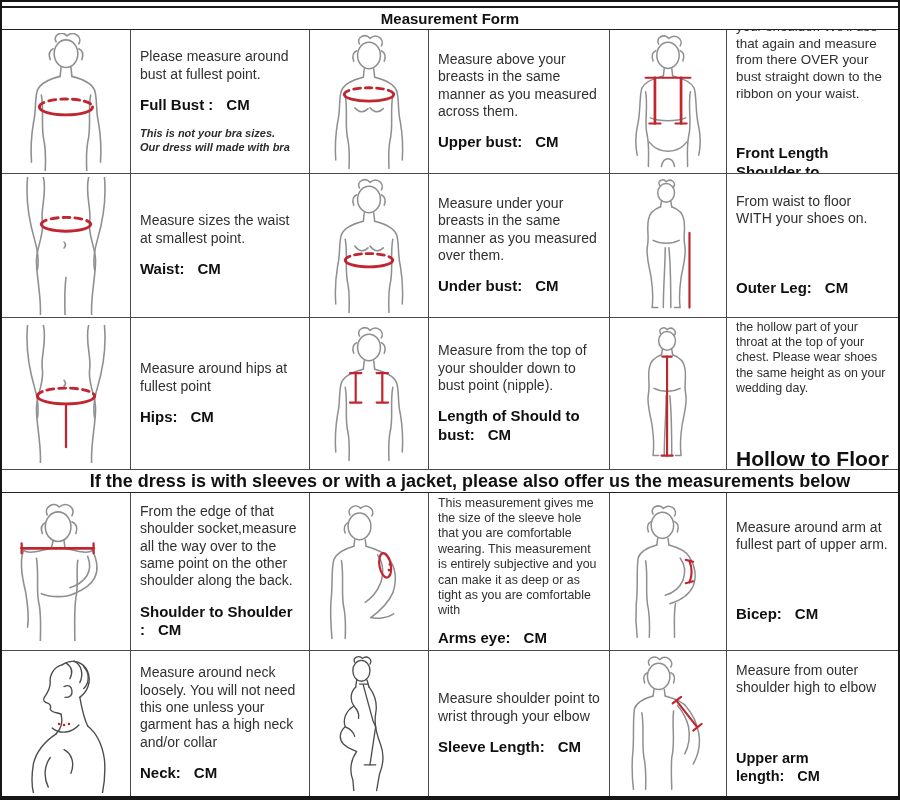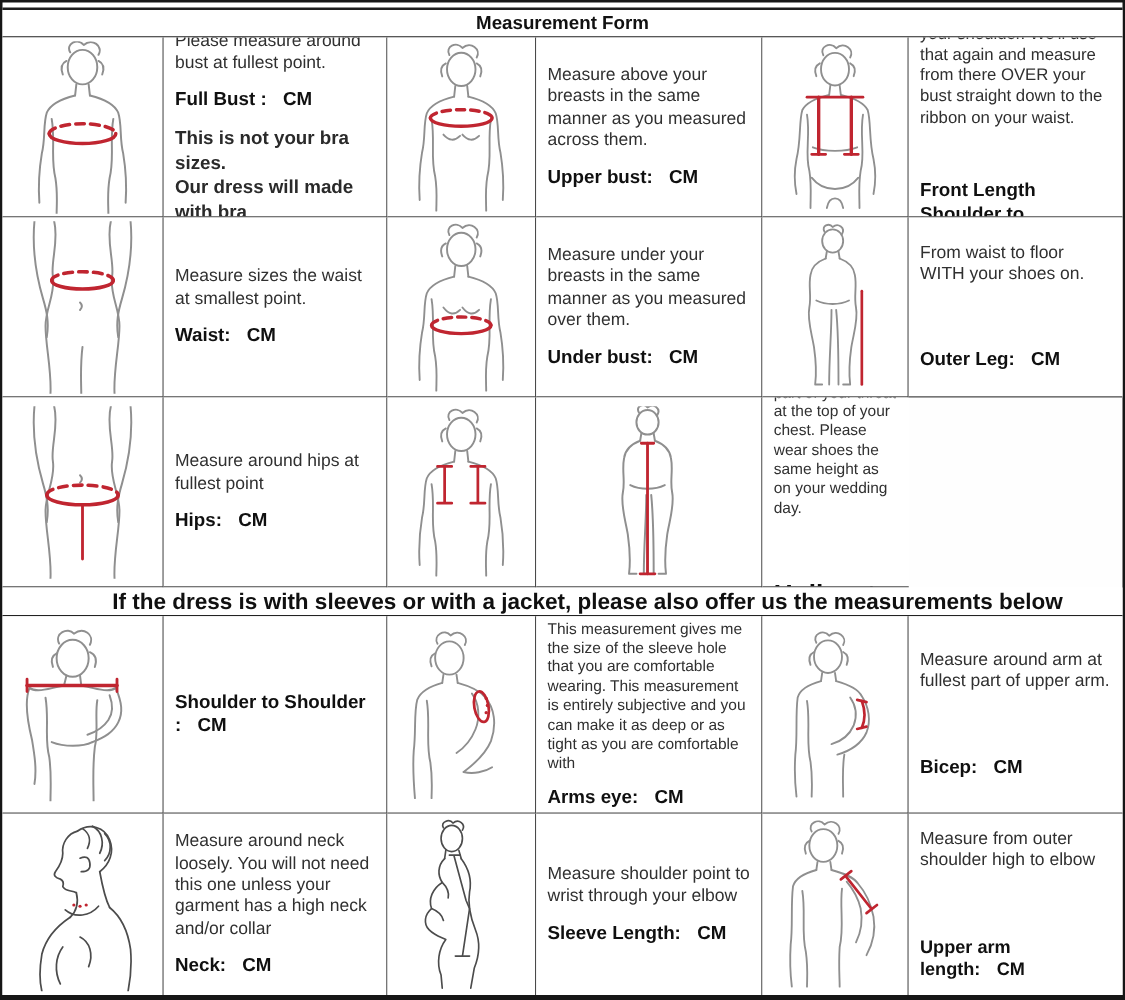--- a/index.html
+++ b/index.html
@@ -14,21 +14,21 @@
   .row-last{border-bottom:none;}
   .title-row{grid-column:1/-1;box-sizing:border-box;display:flex;align-items:center;justify-content:center;
     font-weight:bold;font-size:15px;color:#111;border-bottom:1px solid #222;background:#fff;}
   .banner-row{grid-column:1/-1;box-sizing:border-box;display:flex;align-items:center;justify-content:center;
     font-weight:bold;font-size:18px;color:#101010;border-bottom:1px solid #222;background:#fff;padding-left:40px;}
   .cell-fig{display:flex;align-items:center;justify-content:center;padding:2px;}
   .cell-text{display:flex;flex-direction:column;justify-content:center;padding:6px 9px;font-size:14px;line-height:1.24;color:#303030;}
   .desc{margin-bottom:13px;}
   .label-row{font-weight:bold;font-size:15px;color:#101010;line-height:1.25;}
   .unit{margin-left:13px;}
-  .note{font-size:15px;font-weight:bold;margin-top:11px;line-height:1.3;white-space:pre-line;color:#2a2a2a;}
+  .note{font-size:11px;font-weight:bold;margin-top:11px;line-height:1.3;white-space:pre-line;color:#2a2a2a;font-style:italic;}
   .small .desc{font-size:12.4px;margin-bottom:10px;}
   .tight .desc{font-size:13.4px;margin-bottom:3px;}
   .big-label .label-row{font-size:21px;}
   .mid-label .label-row{font-size:14.5px;}
   svg.fig{width:100%;height:100%;max-height:138px;}
   .fig path,.fig ellipse,.fig circle{fill:none;stroke:#8f8f8f;stroke-width:1.6;stroke-linecap:round;stroke-linejoin:round;}
   .fig.dark path,.fig.dark ellipse{stroke:#4c4c4c;stroke-width:1.4;}
   .fig .red{stroke:#c02530;}
   .fig .w2{stroke-width:2.3;}
   .fig .w3{stroke-width:2.9;}
@@ -198,20 +198,26 @@
         <path d="M50,9 C46,2 56,-3 61,3 C68,-3 77,4 73,11"></path>
         <path d="M47,16 q-6,3 -3,11 M73,16 q6,3 3,11"></path>
         <path d="M55,35 L54,44 M65,35 L66,44"></path>
         <path d="M54,44 C42,47 34,51 31,58 C28,67 30,79 27,91 C25,103 24,117 25,131"></path>
         <path d="M66,44 C78,47 86,51 89,58 C92,67 90,79 93,91 C95,103 96,117 95,131"></path>
         <path d="M35,63 C38,81 34,95 38,111 C40,123 39,133 39,140"></path>
         <path d="M85,63 C82,81 86,95 82,111 C80,123 81,133 81,140"></path>
         <path class="red w2" d="M40,48 h12 M46,48 v31 M40,79 h12 M68,48 h12 M74,48 v31 M68,79 h12"></path>
       </svg>
     </div>
+    <div class="cell cell-text">
+      <div class="desc">Measure from the top of your shoulder down to bust point (nipple).</div>
+      <div class="label-row">
+        <span class="lbl">Length of Should to bust:</span><span class="unit">CM</span>
+      </div>
+    </div>
 
     <div class="cell cell-fig">
       <svg class="fig" viewBox="0 0 120 140">
         <ellipse cx="59" cy="13" rx="9" ry="10"></ellipse>
         <path d="M52,5 C49,0 56,-3 59,1 C64,-3 70,2 67,7"></path>
         <path d="M54,22 L53,28 M64,22 L65,28"></path>
         <path d="M53,28 C45,31 41,35 40,42 C38,52 41,60 39,70 C37,80 41,92 43,104 C45,118 45,128 44,136 M44,136 h6"></path>
         <path d="M65,28 C73,31 77,35 78,42 C80,52 77,60 79,70 C81,80 77,92 75,104 C73,118 73,128 74,136 M68,136 h6"></path>
         <path d="M45,64 C53,68 65,68 73,64"></path>
         <path d="M58,72 C58,92 56,112 56,136 M62,72 C64,92 64,112 64,136"></path>
@@ -238,20 +244,21 @@
         <path d="M59,46 C72,49 82,52 87,48 C92,60 93,68 89,76 C85,84 78,88 68,92"></path>
         <path d="M82,54 C85,62 85,68 81,74 C77,80 70,84 64,86"></path>
         <path d="M30,56 C33,74 29,90 33,104 C35,118 34,130 34,140"></path>
         <path d="M72,58 C70,70 73,84 70,96 C68,112 69,128 69,140"></path>
         <path d="M35,92 C45,96 60,96 68,92"></path>
         <path class="red w3" d="M15,46 L88,46"></path>
         <path class="red w2" d="M15,41 v10 M88,41 v10"></path>
       </svg>
     </div>
     <div class="cell cell-text">
+      <div class="desc">From the edge of that shoulder socket,measure all the way over to the same point on the other shoulder along the back.</div>
       <div class="label-row">
         <span class="lbl">Shoulder to Shoulder :</span><span class="unit">CM</span>
       </div>
     </div>
 
     <div class="cell cell-fig">
       <svg class="fig" viewBox="0 0 120 140">
         <ellipse cx="50" cy="22" rx="12" ry="14"></ellipse>
         <path d="M40,10 C36,3 46,-3 51,3 C58,-3 67,4 63,11"></path>
         <path d="M38,18 q-6,3 -3,11"></path>

